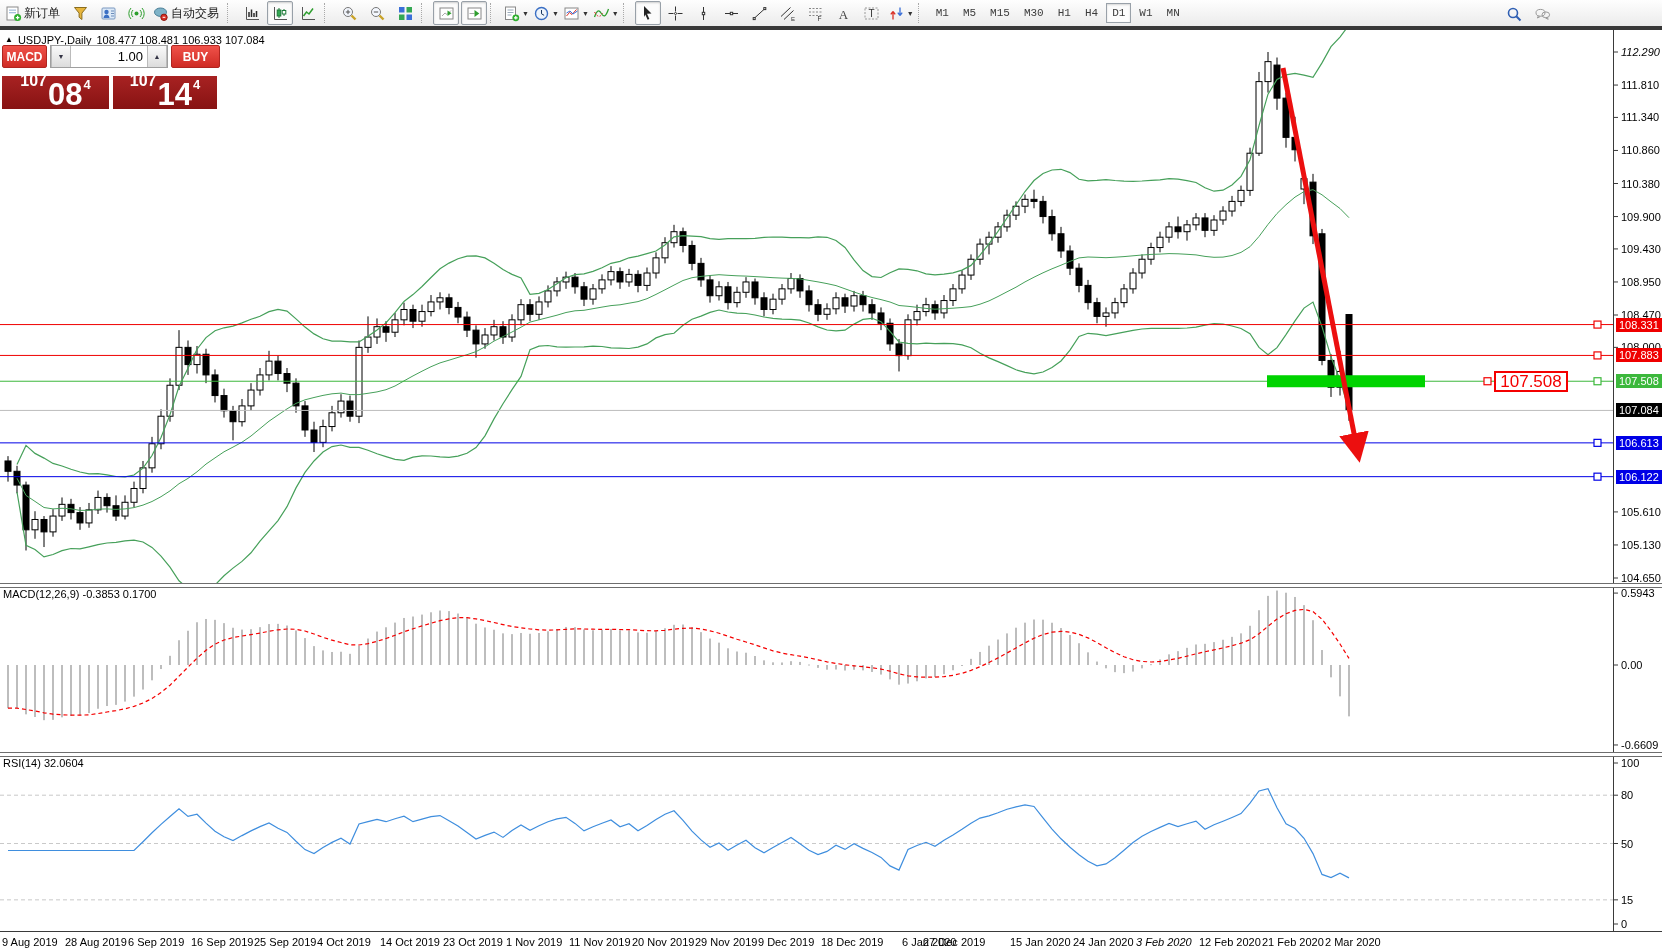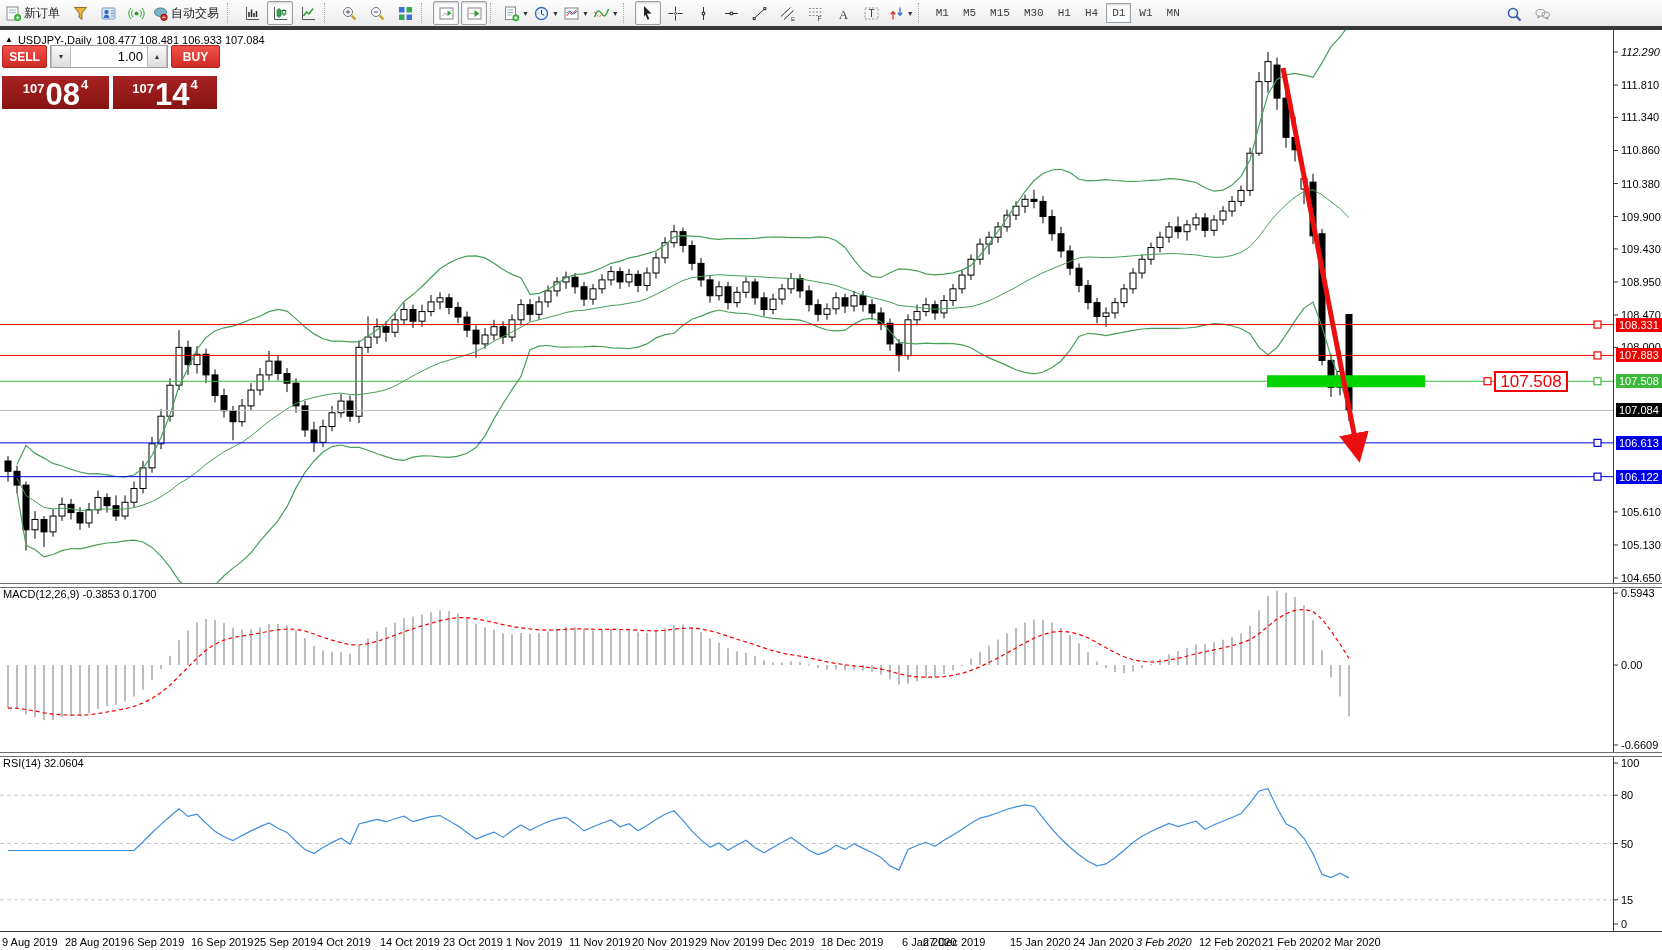--- a/index.html
+++ b/index.html
@@ -27,21 +27,21 @@
   .oc-btn{color:#fff;font-weight:bold;font-size:12px;display:flex;align-items:center;justify-content:center;
     background:linear-gradient(#f0524a,#cf2b24);border:1px solid #b02520;border-radius:2px;box-sizing:border-box}
   .oc-sell{width:47px}
   .oc-buy{width:51px;margin-left:3px}
   .oc-vol{display:flex;margin-left:3px;margin-right:0;border:1px solid #9f9f9f;box-sizing:border-box;background:#fff;height:23px}
   .oc-spin{width:18px;background:linear-gradient(#fafafa,#dcdcdc);display:flex;align-items:center;justify-content:center;
     font-size:7px;color:#334;border-left:1px solid #bbb;border-right:1px solid #bbb}
   .oc-vol input{width:70px;border:0;outline:0;text-align:right;font-size:13px;padding-right:4px;font-family:"Liberation Sans",sans-serif}
   .oc-row2{display:flex;margin-top:8px}
   .oc-price{height:32px;color:#fff;background:linear-gradient(#a82222,#871313);display:flex;align-items:flex-end;justify-content:center;padding-bottom:1px}
-  .oc-price .small{font-size:13px;font-weight:bold;margin-bottom:12px}
+  .oc-price .small{font-size:16px;font-weight:bold;margin-bottom:18px}
   .oc-price .big{font-size:31px;font-weight:bold;line-height:.88;margin:0 1px}
   .oc-price .sup{font-size:13px;font-weight:bold;align-self:flex-start;margin-top:1px}
   .oc-price.sellp{width:107px}
   .oc-price.buyp{width:104px;margin-left:4px}
   
   .tick-label{position:absolute;left:1621px;font-size:11px;color:#000;white-space:nowrap}
   .badge{position:absolute;left:1616px;width:45px;height:14px;color:#fff;font-size:11px;line-height:14px;padding-left:3px;z-index:5}
   .date-label{position:absolute;top:906px;font-size:11px;color:#000;white-space:nowrap}
   .pane-header{position:absolute;left:3px;font-size:11px;color:#000;z-index:6}
   .pane-sep{position:absolute;left:0;width:1662px;height:3px;background:#fff;border-top:1px solid #6e6e6e;border-bottom:1px solid #6e6e6e;box-sizing:content-box;z-index:8}
@@ -852,21 +852,21 @@
     </svg>
 
   <div class="title-row">
     <span class="tri">▲</span>
     <span>USDJPY-,Daily</span>
     <span>108.477 108.481 106.933 107.084</span>
   </div>
 
   <div class="oneclick">
     <div class="oc-row1">
-      <div class="oc-btn oc-sell">SELL</div>
+      <div class="oc-btn oc-sell">MACD</div>
       <div class="oc-vol">
         <div class="oc-spin">▼</div>
         <input value="1.00" style="">
         <div class="oc-spin">▲</div>
       </div>
       <div class="oc-btn oc-buy">BUY</div>
     </div>
     <div class="oc-row2">
       <div class="oc-price sellp">
         <span class="small">107</span>

